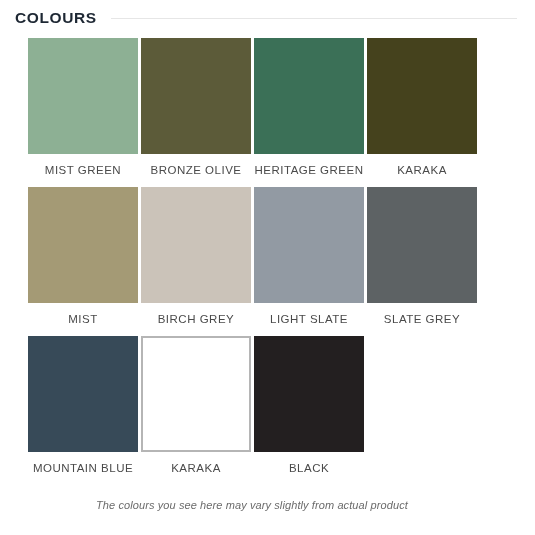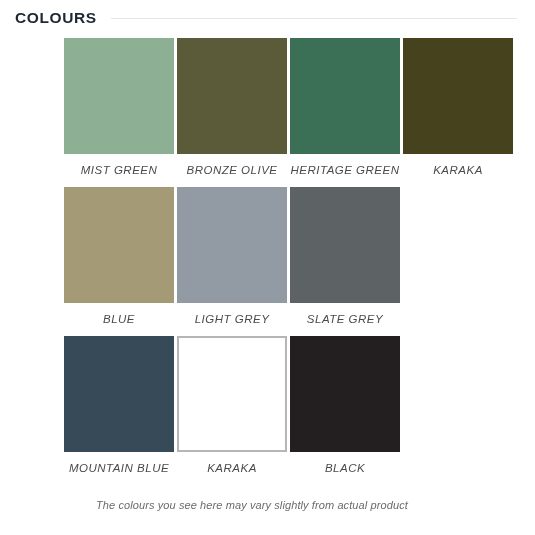--- a/index.html
+++ b/index.html
@@ -42,23 +42,22 @@
     background: #e6e6e6;
     margin-left: 14px;
   }
 
   
   .swatch-area {
     padding: 8px 0 0 0;
   }
   .swatch-row {
     display: flex;
-    padding-left: 64px;
+    padding-left: 28px;
     margin-bottom: 11px;
-    font-style: italic;
   }
   .swatch-cell {
     width: 110px;
     margin-right: 3px;
     display: flex;
     flex-direction: column;
     align-items: center;
   }
   .swatch-chip {
     width: 110px;
@@ -111,25 +110,29 @@
           <div class="swatch-label" style="color: rgb(74, 74, 74);">HERITAGE GREEN</div>
         </div>
         <div class="swatch-cell">
           <div class="swatch-chip" style="background: rgb(69, 66, 29);"></div>
           <div class="swatch-label" style="color: rgb(74, 74, 74);">KARAKA</div>
         </div>
       </div>
       <div class="swatch-row">
         <div class="swatch-cell">
           <div class="swatch-chip" style="background: rgb(164, 154, 117);"></div>
-          <div class="swatch-label" style="color: rgb(74, 74, 74);">BLUE</div>
+          <div class="swatch-label" style="color: rgb(74, 74, 74);">MIST</div>
+        </div>
+        <div class="swatch-cell">
+          <div class="swatch-chip" style="background: rgb(203, 195, 185);"></div>
+          <div class="swatch-label" style="color: rgb(74, 74, 74);">BIRCH GREY</div>
         </div>
         <div class="swatch-cell">
           <div class="swatch-chip" style="background: rgb(146, 154, 163);"></div>
-          <div class="swatch-label" style="color: rgb(74, 74, 74);">LIGHT GREY</div>
+          <div class="swatch-label" style="color: rgb(74, 74, 74);">LIGHT SLATE</div>
         </div>
         <div class="swatch-cell">
           <div class="swatch-chip" style="background: rgb(93, 98, 100);"></div>
           <div class="swatch-label" style="color: rgb(74, 74, 74);">SLATE GREY</div>
         </div>
       </div>
       <div class="swatch-row">
         <div class="swatch-cell">
           <div class="swatch-chip" style="background: rgb(55, 74, 88);"></div>
           <div class="swatch-label" style="color: rgb(74, 74, 74);">MOUNTAIN BLUE</div>

